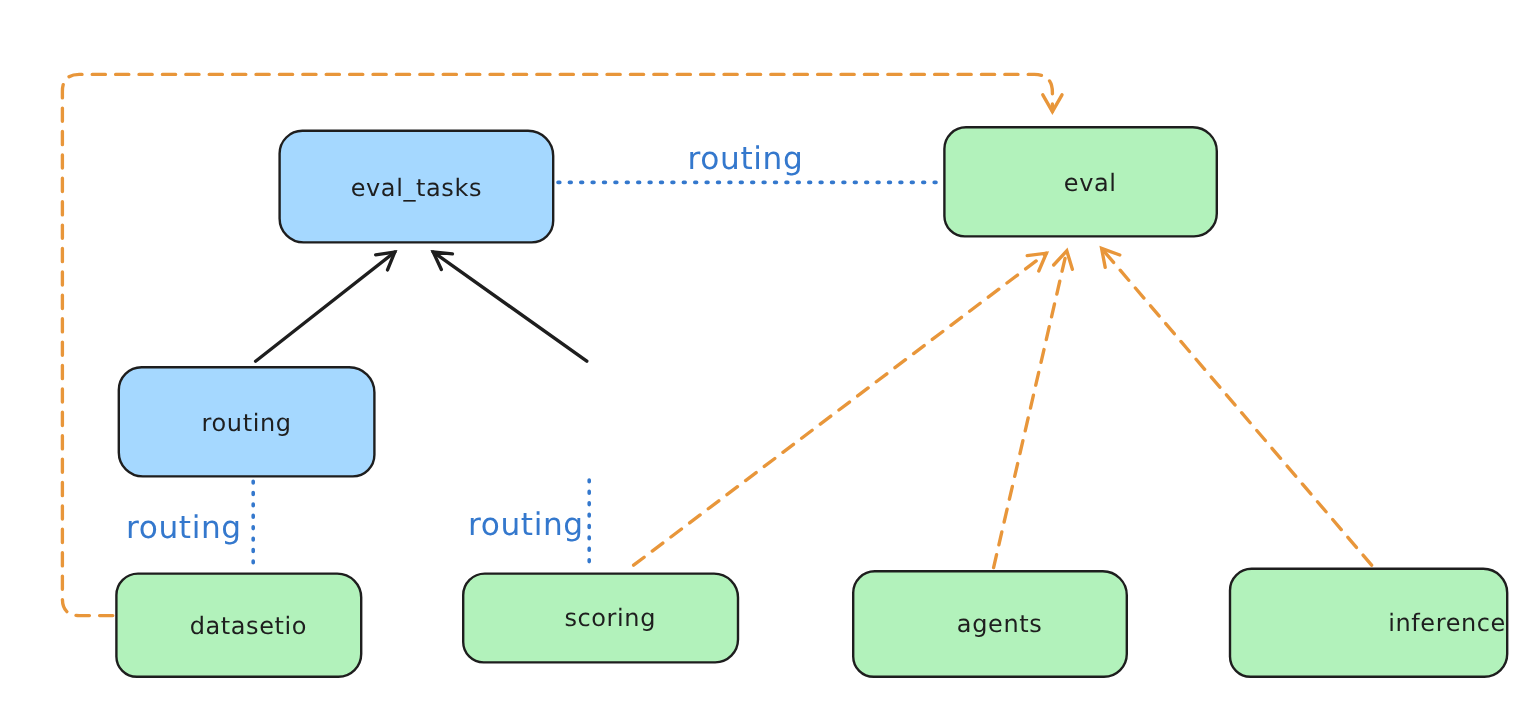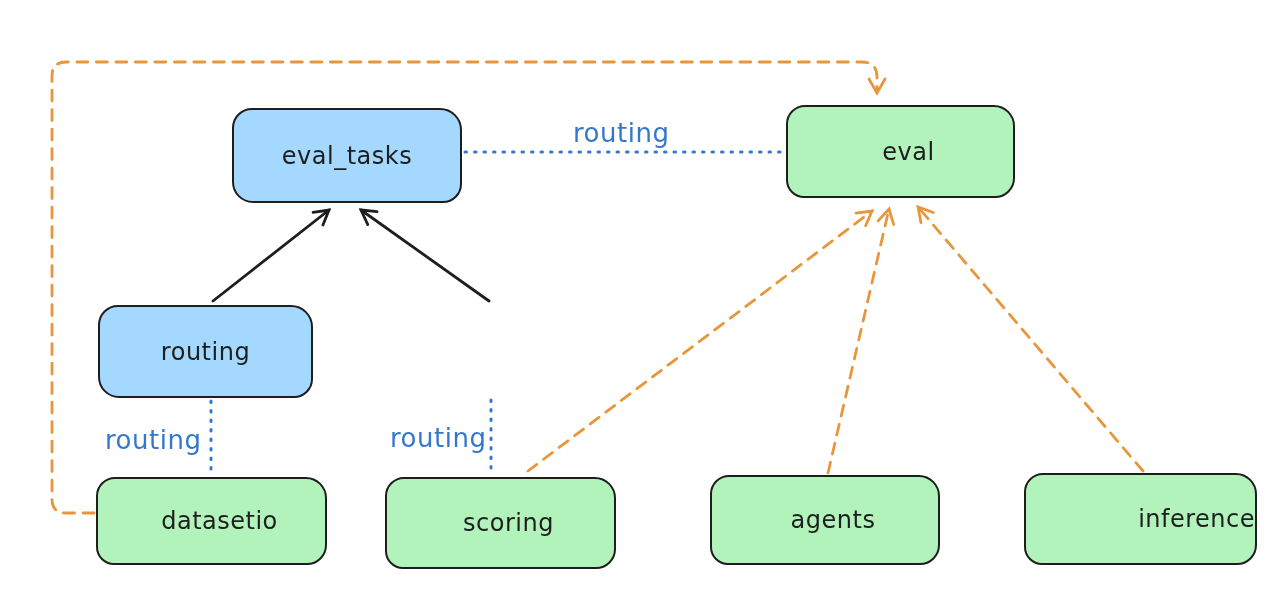--- a/index.html
+++ b/index.html
@@ -31,21 +31,21 @@
   .edge-dashed { fill: none; stroke: var(--dependency_line, #e8963a); stroke-width: 2.8; stroke-linecap: round; stroke-dasharray: 11 8.5; }
   .mk-black  { fill: none; stroke: var(--inheritance_line, #1e1e1e); stroke-width: 2.8; stroke-linecap: round; }
   .mk-orange { fill: none; stroke: var(--dependency_line, #e8963a); stroke-width: 2.8; stroke-linecap: round; }
   .node {
     position: absolute;
     box-sizing: border-box;
     border: 2.5px solid var(--node_stroke, #1e1e1e);
     display: flex;
     align-items: center;
     justify-content: center;
-    font-size: 24px;
+    font-size: 20px;
     color: var(--node_stroke, #1e1e1e);
     letter-spacing: 0.5px;
   }
   .node.blue  { background: var(--node_blue_fill, #a5d8ff); border-radius: 20px 22px 19px 21px; }
   .node.green { background: var(--node_green_fill, #b2f2bb); border-radius: 19px 21px 20px 18px; padding-left: 16px; }
   .edge-label {
     position: absolute;
     color: var(--routing_line, #3478cd);
     font-size: 26px;
     letter-spacing: 0.5px;
@@ -86,25 +86,25 @@
 
   <div class="node green" style="left:786px; top:105px; width:229px; height:93px;">
     <span>eval</span>
   </div>
 
   <div class="node blue" style="left:98px; top:305px; width:215px; height:93px;">
     <span>routing</span>
   </div>
 
 
-  <div class="node green" style="left:96px; top:477px; width:231px; height:88px;">
+  <div class="node green" style="left:96px; top:477px; width:206px; height:88px;">
     <span>datasetio</span>
   </div>
 
-  <div class="node green" style="left:385px; top:477px; width:231px; height:92px;">
+  <div class="node green" style="left:385px; top:477px; width:231px; height:76px;">
     <span>scoring</span>
   </div>
 
   <div class="node green" style="left:710px; top:475px; width:230px; height:90px;">
     <span>agents</span>
   </div>
 
   <div class="node green" style="left:1024px; top:473px; width:233px; height:92px;justify-content:flex-end;">
     <span>inference</span>
   </div>

